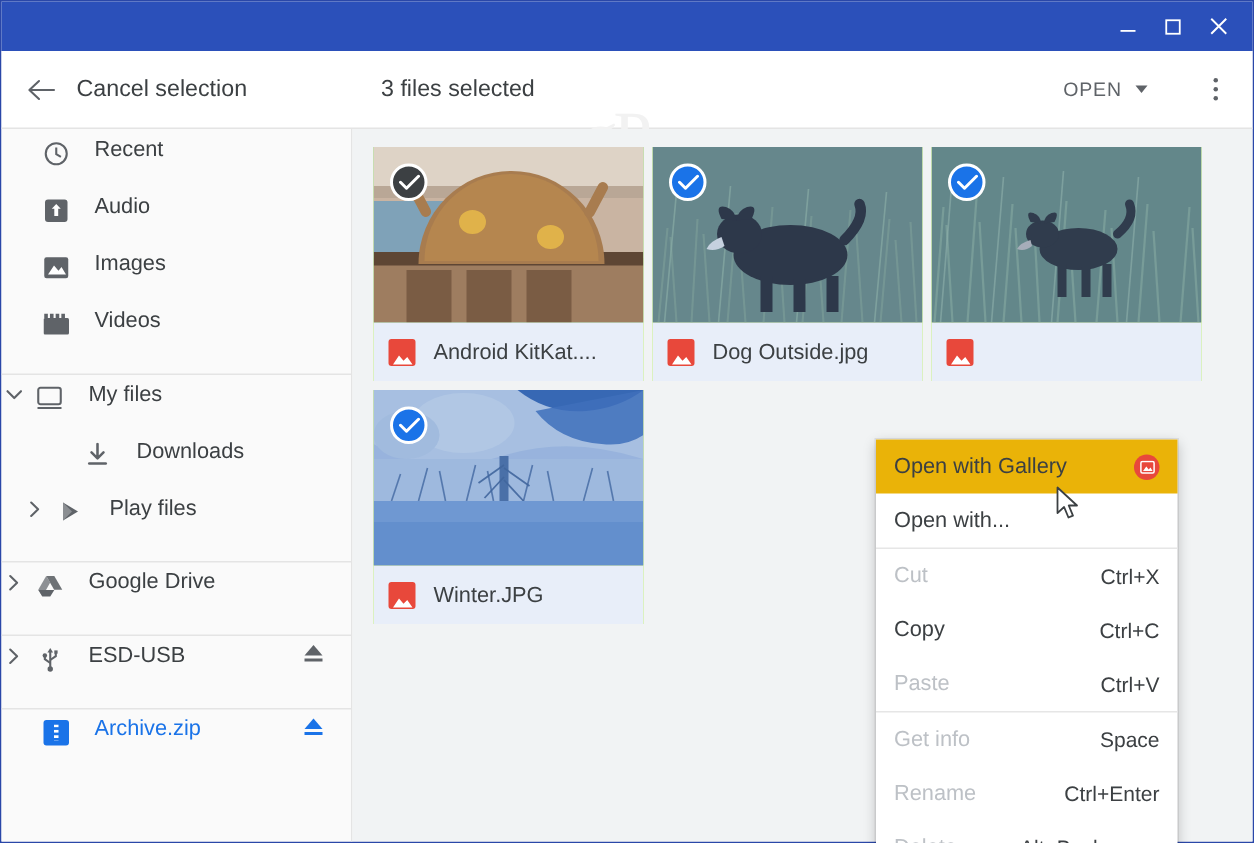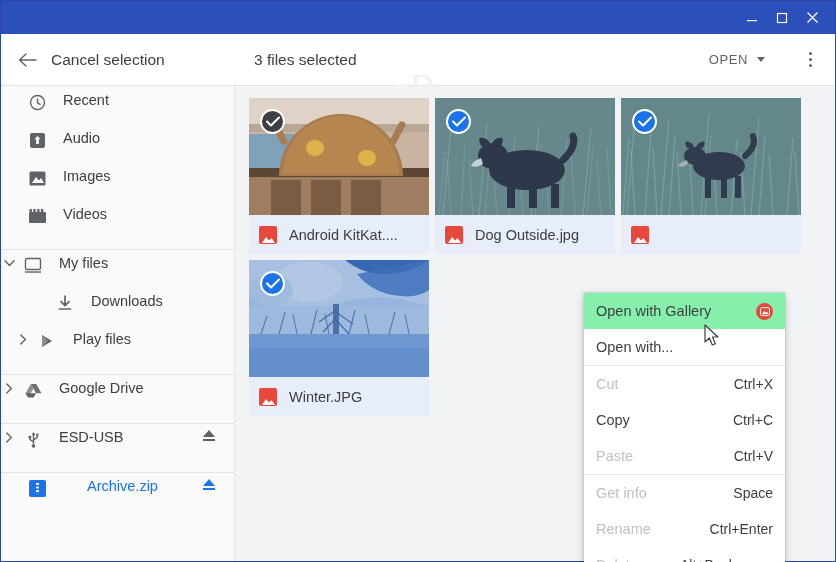--- a/index.html
+++ b/index.html
@@ -147,21 +147,21 @@
   }
   .nav-item.has-twisty { padding-left: 20px; }
   .nav-item.indent { padding-left: 54px; }
   .nav-item.indent.has-twisty { padding-left: 34px; }
   .nav-item .eject {
     margin-left: auto;
     margin-right: 18px;
     color:#5f6368;
     display:flex;align-items:center;
   }
-  .nav-item.active { color:#1a73e8; font-weight:normal;gap:24px; }
+  .nav-item.active { color:#1a73e8; font-weight:normal; }
   .nav-item.active .eject { color:#1a73e8; }
   .nav-sep { height:1px; background:#e4e4e4; margin: 5px 0; }
 
   .zipicon {
     width:17px;height:17px;border-radius:2px;background:#1a73e8;
     display:flex;align-items:center;justify-content:center;
   }
   .zipicon span { display:block;width:3px;height:11px;
      background-image: linear-gradient(#fff 0 2px, transparent 2px 4px);
      background-size: 3px 3.6px; }
@@ -242,21 +242,21 @@
   }
   .mi {
     height: 36px;
     display: flex;
     align-items: center;
     padding: 0 12px;
     color: #3c4043;
     white-space: nowrap;
     box-sizing: border-box;
   }
-  .mi.hl { background: #86efac; }
+  .mi.hl { background: #eab308; }
   .mi.disabled { color: #bdc1c6; }
   .mi .accel { margin-left: auto; color: #3c4043; font-size: 14px; }
   .mi.disabled .accel { color: #3c4043; }
   .mi .appicon {
     margin-left: auto;
     width: 17px; height:17px; border-radius:50%;
     background:#e8483b;
     display:flex;align-items:center;justify-content:center;
   }
   .mi-sep { height:1px; background:#e6e6e6; }

